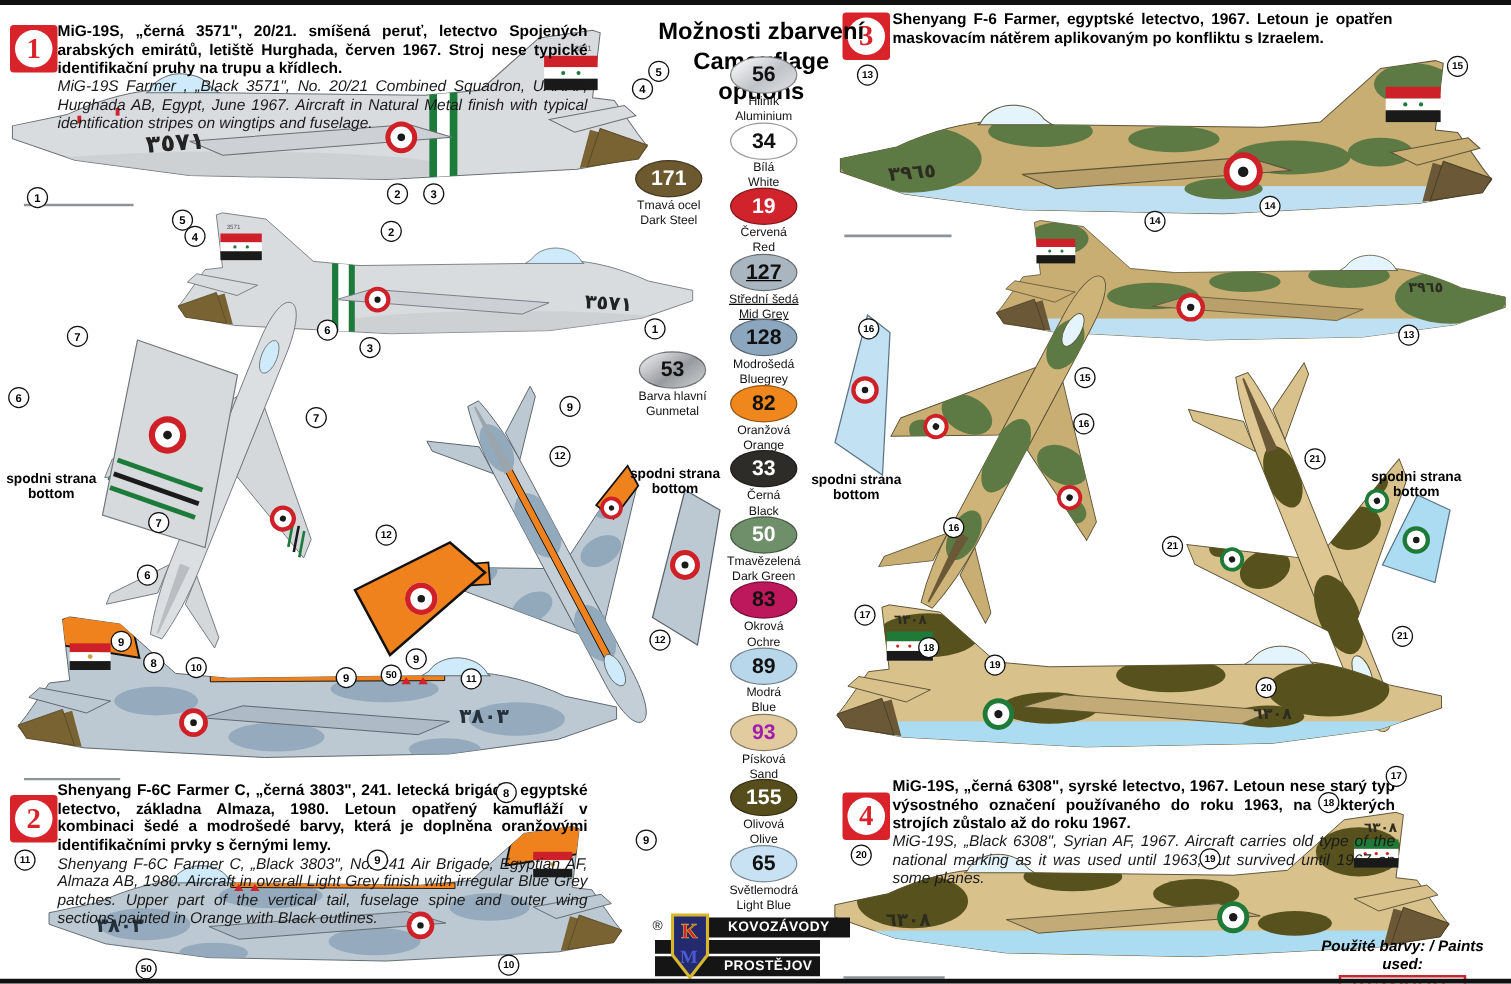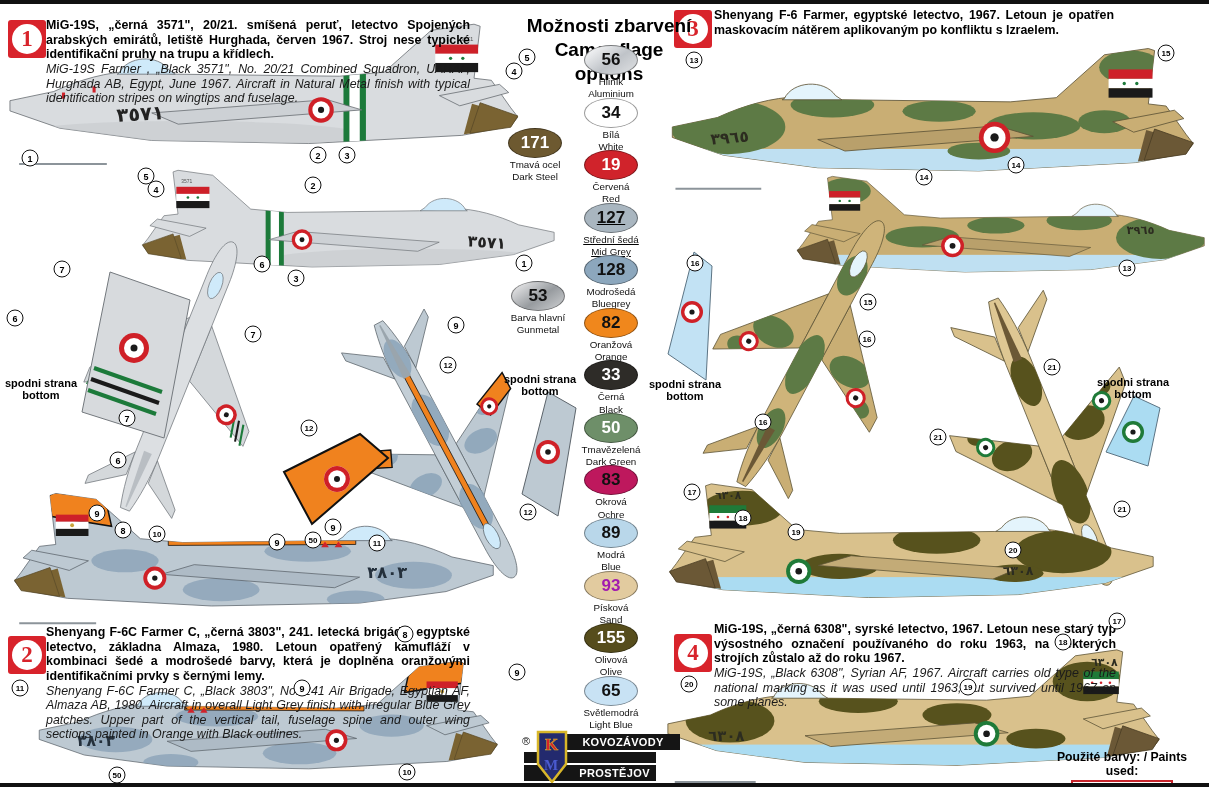--- a/index.html
+++ b/index.html
@@ -36,21 +36,21 @@
   #kp-logo .reg{position:absolute;left:4px;top:7px;font-size:11px;color:#111;}
   #kp-logo .bar{position:absolute;background:#151515;color:#fff;font-weight:bold;
       display:flex;align-items:center;}
   #kp-logo .b1{left:48px;top:6px;width:114px;height:16px;font-size:11px;justify-content:center;letter-spacing:.3px;}
   #kp-logo .b2{left:6px;top:24px;width:132px;height:11px;}
   #kp-logo .b3{left:6px;top:37px;width:132px;height:16px;font-size:11px;justify-content:flex-end;
       padding-right:6px;box-sizing:border-box;letter-spacing:.4px;}
   #kp-logo .shield{position:absolute;left:18px;top:2px;z-index:2;}
   
   #paints-used{position:absolute;left:1040px;top:750px;width:164px;text-align:center;z-index:7;}
-  #paints-used .lbl{font-weight:bold;font-size:12.2px;color:#000;}
+  #paints-used .lbl{font-weight:bold;font-size:12.2px;color:#000;font-style:italic;}
   #paints-used .brandbox{display:inline-block;margin-top:2px;border:2px solid #c8252c;background:#fff;
       color:#c8252c;font-family:"Liberation Serif",serif;font-weight:bold;font-size:13.5px;
       letter-spacing:1.5px;padding:0 8px;}
   svg text.arab{font-family:"DejaVu Sans",sans-serif;font-weight:bold;}
 </style>
 </head>
 <body>
 
 <div id="sheet">
   <div class="edgebar" style="top:0"></div>

